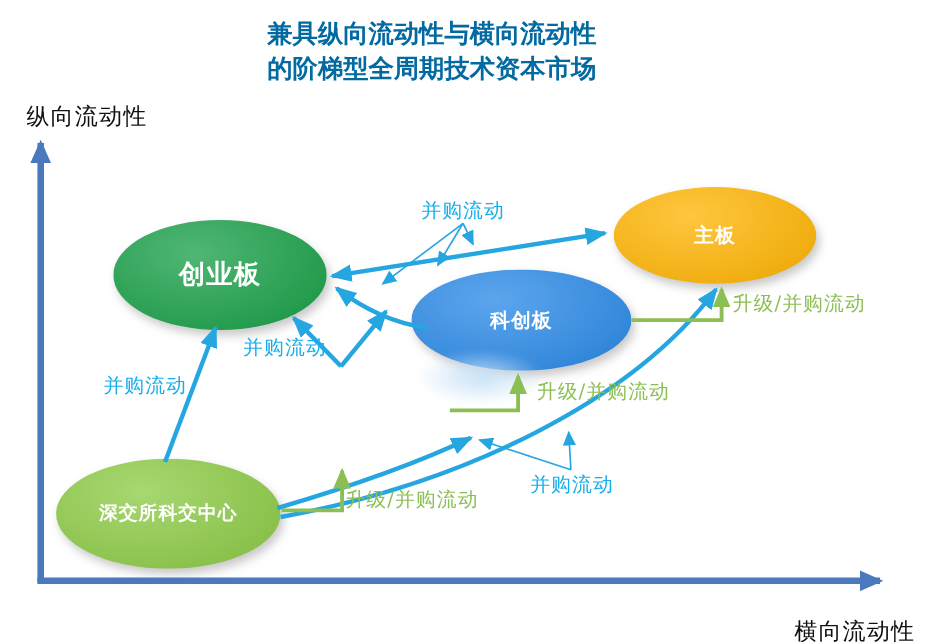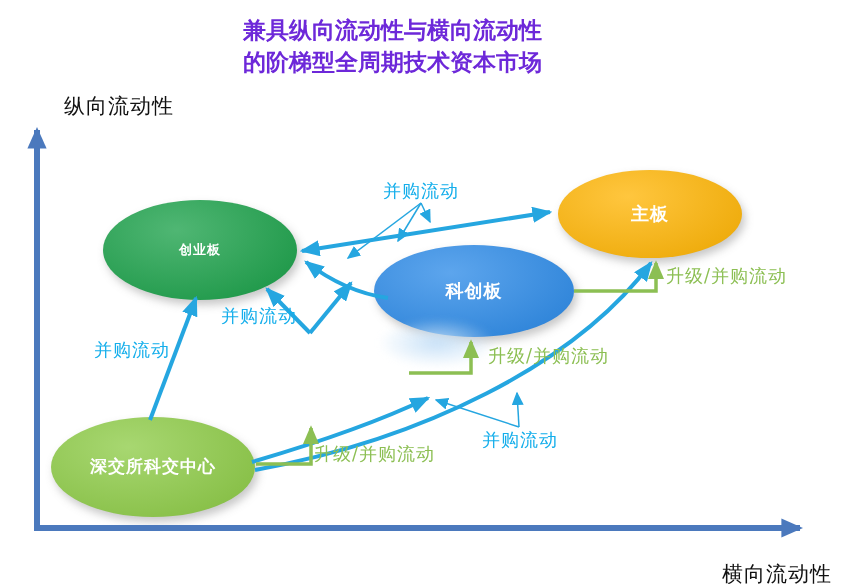--- a/index.html
+++ b/index.html
@@ -2,21 +2,21 @@
 <html><head>
 <meta charset="utf-8">
 <style>
   html,body{margin:0;padding:0;background:#ffffff;}
   #canvas{
     position:relative;width:865px;height:584px;background:#ffffff;overflow:hidden;
     font-family:"Liberation Sans","DejaVu Sans",sans-serif;
   }
   .title{
     position:absolute;top:14px;left:0;width:785px;text-align:center;
-    font-size:23px;line-height:32px;font-weight:bold;color:#6d28d9;z-index:30;
+    font-size:23px;line-height:32px;font-weight:bold;color:#0369a1;z-index:30;
   }
   .axis-label{
     position:absolute;font-family:"DejaVu Serif","Liberation Serif",serif;
     font-size:21px;color:#111;z-index:30;letter-spacing:1px;
   }
   .node{
     position:absolute;border-radius:50%;display:flex;flex-direction:column;
     align-items:center;justify-content:center;color:#fff;font-weight:bold;
     z-index:10;
     background-image:radial-gradient(ellipse at 38% 30%, rgba(255,255,255,0.22), rgba(0,0,0,0.07) 88%);
@@ -38,24 +38,24 @@
 </head>
 <body>
 
 <div id="canvas">
 
   <div class="title">
     <div>兼具纵向流动性与横向流动性</div>
     <div>的阶梯型全周期技术资本市场</div>
   </div>
 
-  <div class="axis-label" style="left:24px;top:92px;margin-left:40px;">纵向流动性</div>
+  <div class="axis-label" style="left:24px;top:92px;">纵向流动性</div>
   <div class="axis-label" style="left:722px;top:560px;text-align:right;">横向流动性</div>
 
-  <div class="node" style="left: 103px; top: 200px; width: 194px; height: 100px; font-size: 13px; background-color: rgb(30, 162, 76);">
+  <div class="node" style="left: 103px; top: 200px; width: 194px; height: 100px; font-size: 24px; background-color: rgb(30, 162, 76);">
     <div class="ln">创业板</div>
   </div>
 
   <div class="node" style="left: 558px; top: 170px; width: 184px; height: 88px; font-size: 18px; background-color: rgb(255, 182, 8);">
     <div class="ln">主板</div>
   </div>
 
   <div class="node" style="left: 374px; top: 245px; width: 200px; height: 92px; font-size: 18px; background-color: rgb(47, 140, 232);">
     <div class="ln">科创板</div>
   </div>

